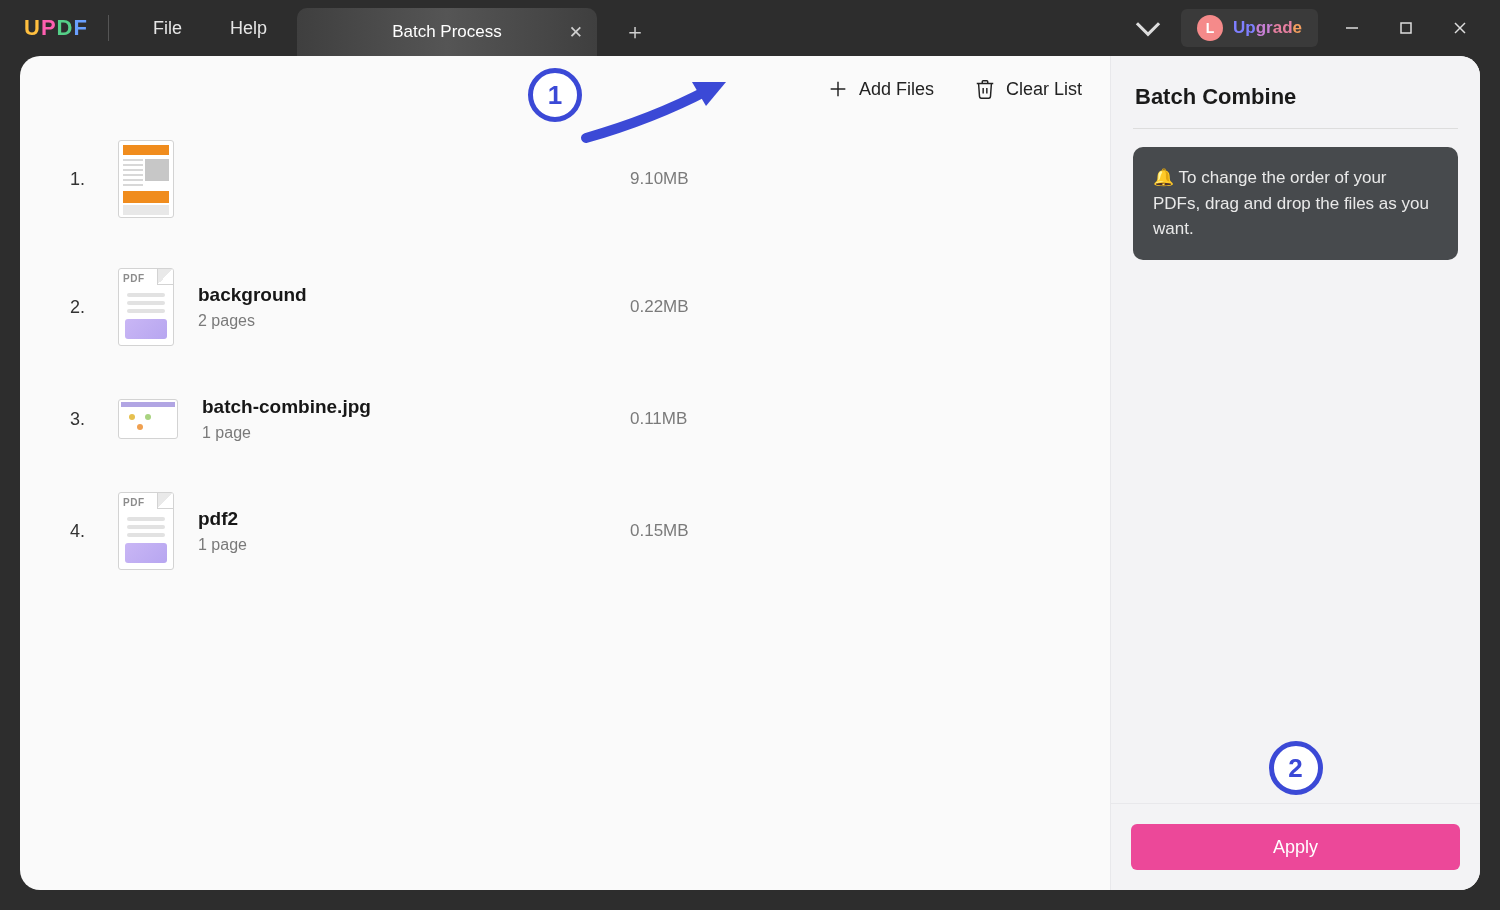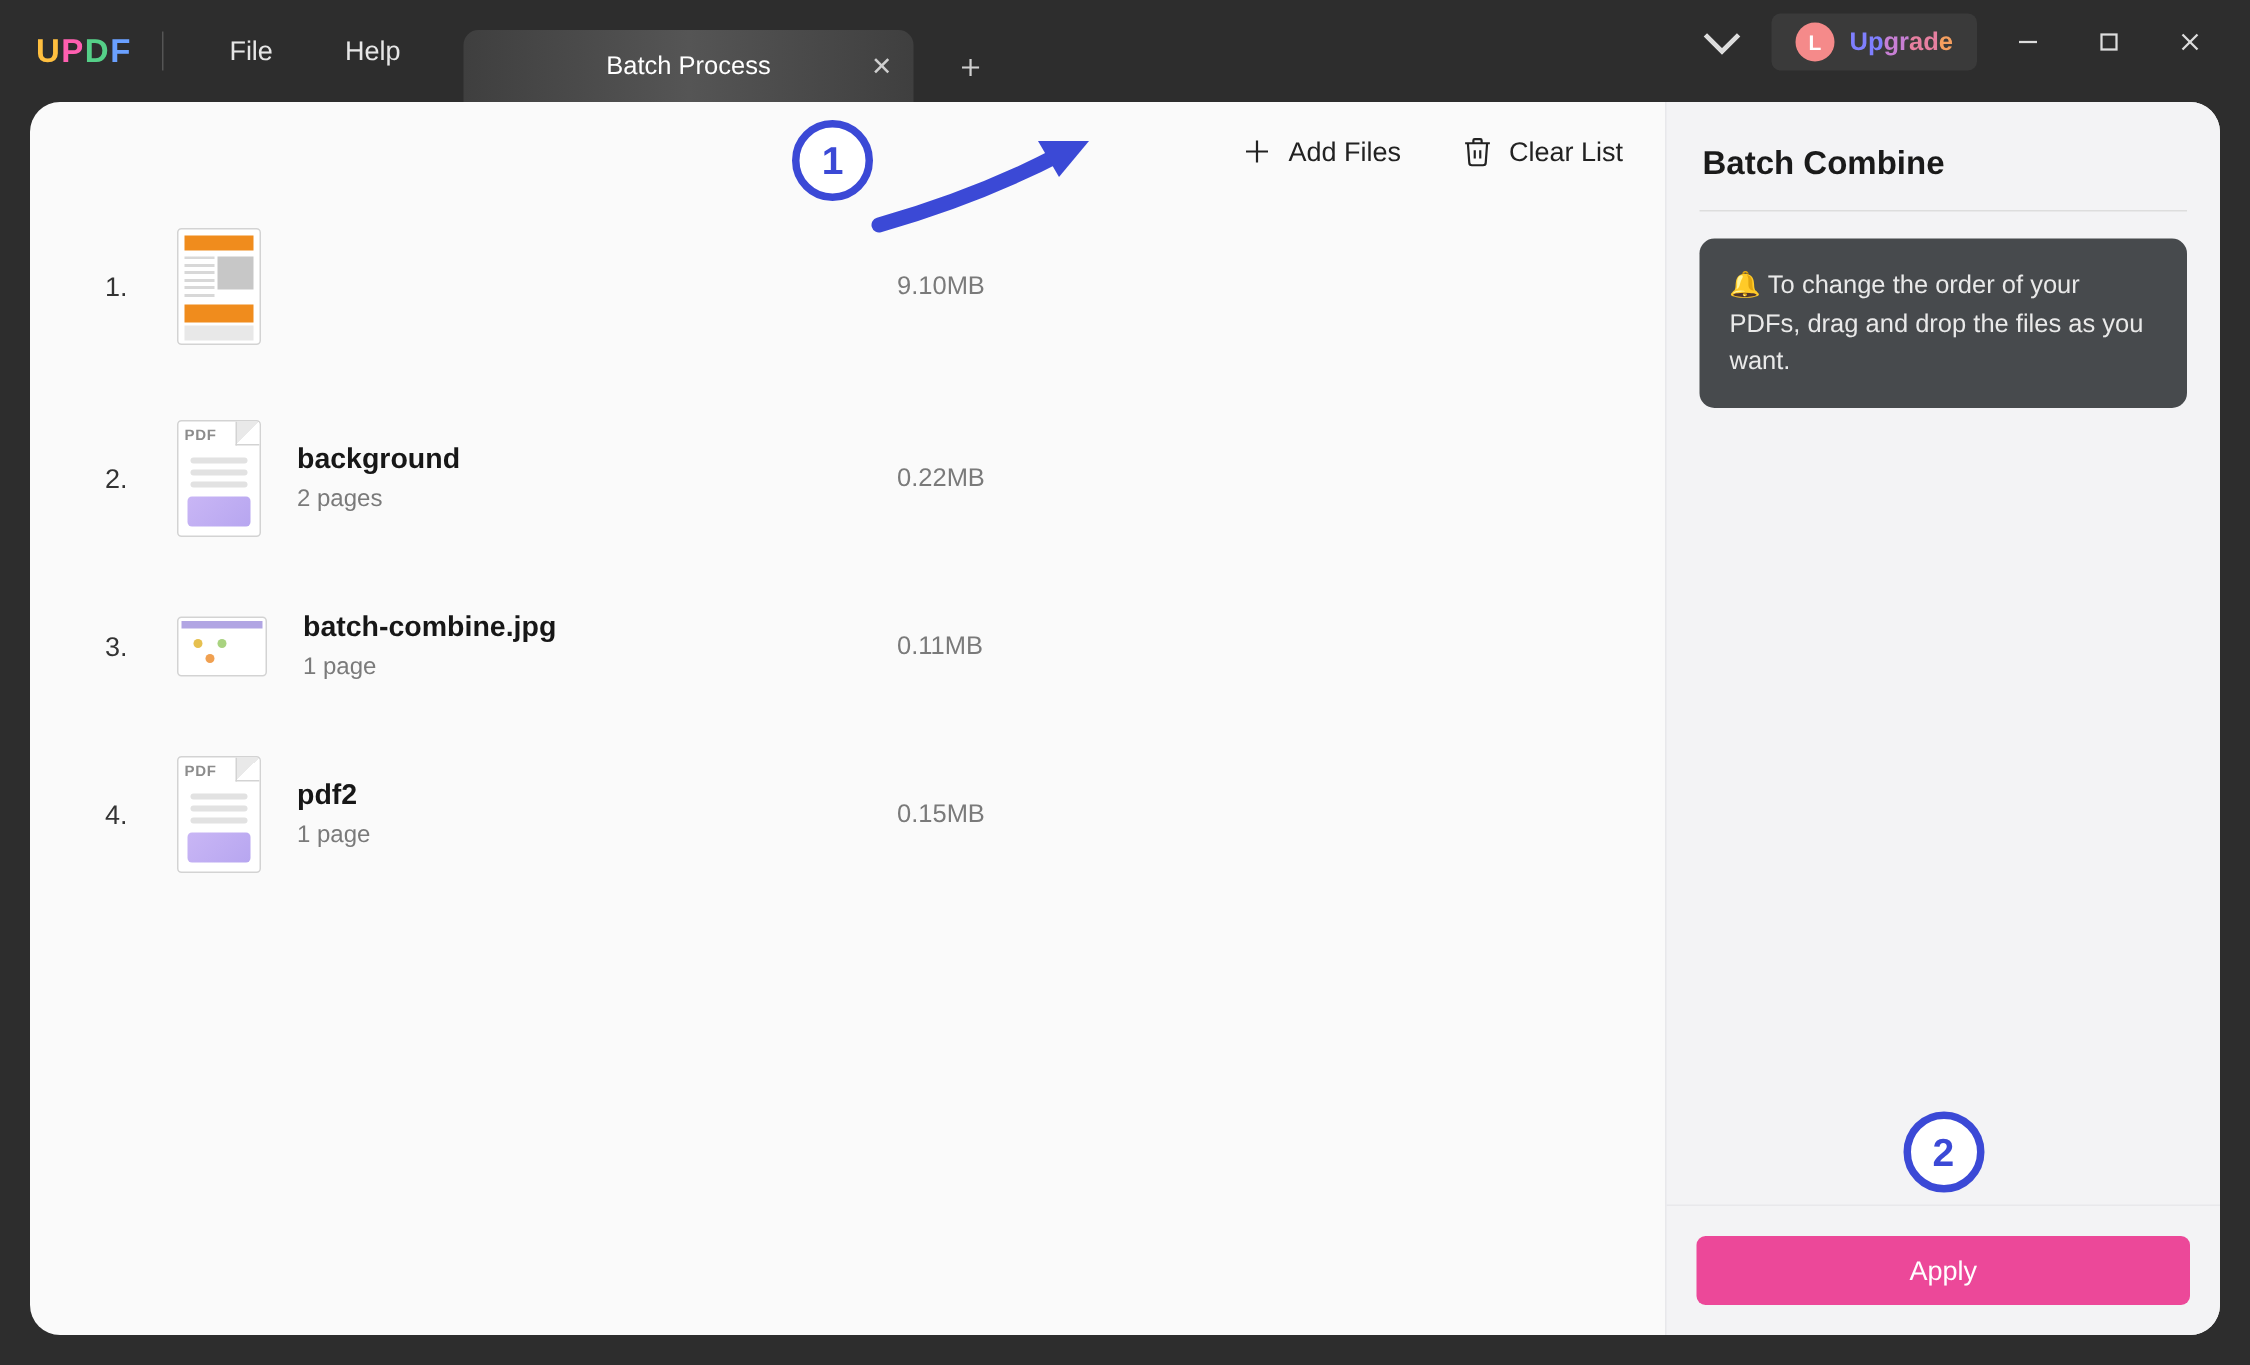--- a/index.html
+++ b/index.html
@@ -1,36 +1,36 @@
 <!DOCTYPE html>
 <html><head>
 <meta charset="utf-8">
 <style>
   * { box-sizing: border-box; margin: 0; padding: 0; }
   html, body { width: 1500px; height: 910px; font-family: "Segoe UI", Arial, sans-serif; overflow: hidden; }
   body { background: #2d2d2d; display: flex; flex-direction: column; }
 
   
   .titlebar {
-    height: 68px; background: #2d2d2d; display: flex; align-items: center;
+    height: 56px; background: #2d2d2d; display: flex; align-items: center;
     color: #ddd; position: relative;
   }
   .logo {
     font-weight: 800; font-size: 22px; letter-spacing: 1px;
     margin-left: 24px;
   }
   .logo .u { color: #ffbf3f; }
   .logo .p { color: #ff5fb0; }
   .logo .d { color: #55d088; }
   .logo .f { color: #6aa0ff; }
   .tb-divider { width: 1px; height: 26px; background: #555; margin: 0 20px; }
   .menuitem {
     color: #e6e6e6; font-size: 18px; padding: 6px 24px; cursor: pointer;
   }
-  .tabbar { display: flex; align-items: flex-end; height: 100%; margin-left: 18px; }
+  .tabbar { display: flex; align-items: flex-end; height: 100%; margin-left: 6px; }
   .tab {
     position: relative;
     height: 48px; min-width: 300px; display:flex; align-items:center; justify-content:center;
     color:#fff; font-size:17px;
     background: linear-gradient(90deg,#3f3f3f,#555,#3f3f3f);
     border-top-left-radius: 10px; border-top-right-radius: 10px;
     padding: 0 40px;
   }
   .tab-close {
     position:absolute; right:14px; font-size:17px; color:#cfcfcf; cursor:pointer;
@@ -95,21 +95,21 @@
   .thumb.doc .bar2 { position:absolute; left:4px; right:4px; height:12px; bottom:14px; background:#f08c1d; }
   .thumb.doc .bar3 { position:absolute; left:4px; right:4px; height:10px; bottom:2px; background:#e8e8e8; }
   
   .thumb.shot { height:40px; width:60px; }
   .thumb.shot .topbar { position:absolute; top:2px; left:2px; right:2px; height:5px; background:#b1a5e3; }
   .thumb.shot .dot { position:absolute; width:6px; height:6px; border-radius:50%; background:#e6c04f; }
 
   .file-meta { display:flex; flex-direction:column; gap:6px; }
   .file-name { font-size:19px; font-weight:600; color:#171717; }
   .file-pages { font-size:16px; color:#7a7a7a; }
-  .file-size { position:absolute; left:528px; font-size:17px; color:#7a7a7a; }
+  .file-size { position:absolute; left:560px; font-size:17px; color:#7a7a7a; }
 
   
   .dropdown {
     position:absolute; top:110px; left:696px; width:184px; background:#fff;
     border:1px solid #dcdcdc; border-radius:4px; box-shadow:0 4px 14px rgba(0,0,0,0.08);
     padding:6px 0; z-index:5;
   }
   .dropdown .dditem { padding:10px 18px; font-size:17px; color:#222; cursor:pointer; }
 
   

